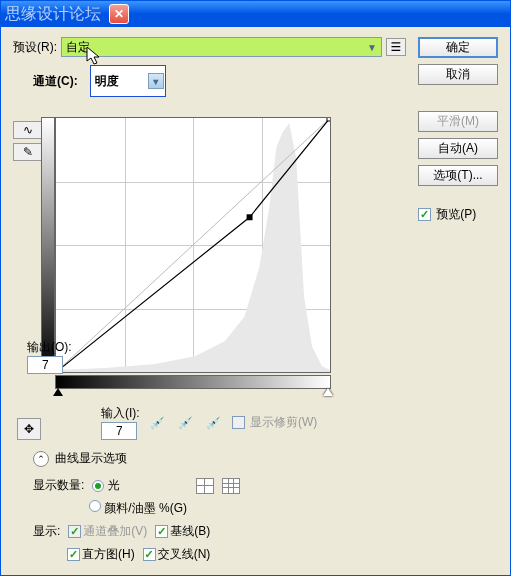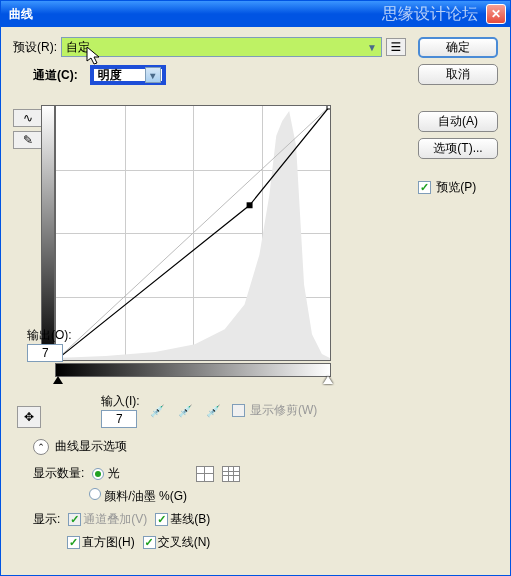--- a/index.html
+++ b/index.html
@@ -9,25 +9,25 @@
 .watermark { font-size: 16px; opacity: 0.7; margin-right: 8px; font-weight: normal; }
 .close-btn { width: 20px; height: 20px; background: linear-gradient(to bottom, #f5a095, #e74c3c); border: 1px solid #fff; border-radius: 3px; color: #fff; display: flex; align-items: center; justify-content: center; font-weight: bold; cursor: pointer; }
 .content { padding: 10px 12px; display: flex; gap: 12px; }
 .left-col { flex: 1; }
 .right-col { width: 80px; display: flex; flex-direction: column; gap: 6px; }
 .row { display: flex; align-items: center; margin-bottom: 8px; gap: 4px; }
 .label { white-space: nowrap; }
 .preset-select { flex: 1; height: 20px; border: 1px solid #7f9db9; background: #bef264; padding: 0 4px; display: flex; align-items: center; justify-content: space-between; }
 .dropdown-arrow { color: #4a6a8a; font-size: 10px; }
 .mini-btn { width: 20px; height: 18px; border: 1px solid #999; background: #f0f0f0; display: inline-flex; align-items: center; justify-content: center; }
-.btn { height: 21px; border: 1px solid #888; background: linear-gradient(#fff, #e8e8e8); border-radius: 5px; cursor: pointer; display: flex; align-items: center; justify-content: center; padding: 0 8px; }
+.btn { height: 21px; border: 1px solid #888; background: linear-gradient(#fff, #e8e8e8); border-radius: 0; cursor: pointer; display: flex; align-items: center; justify-content: center; padding: 0 8px; }
 .btn.primary { border: 2px solid #4a8bd6; }
 .btn.disabled { color: #999; }
 .channel-row { display: flex; align-items: center; gap: 12px; margin-bottom: 20px; padding-left: 20px; font-weight: bold; }
-.channel-select { width: 76px; height: 20px; border: 4px solid #1d4ed8; background: #fff; display: flex; align-items: center; justify-content: space-between; padding: 0 4px; }
+.channel-select { width: 76px; height: 32px; border: 1px solid #1d4ed8; background: #fff; display: flex; align-items: center; justify-content: space-between; padding: 0 4px; }
 .channel-select .dropdown-arrow { background: linear-gradient(#d6e7f7,#a8cef0); width: 16px; height: 16px; display: flex; align-items: center; justify-content: center; border: 1px solid #7f9db9; margin-right: -3px; }
 .curve-area { display: flex; gap: 4px; }
 .curve-tools { width: 24px; display: flex; flex-direction: column; gap: 4px; padding-top: 4px; }
 .tool-btn { width: 30px; height: 18px; border: 1px solid #999; background: #f0f0f0; display: flex; align-items: center; justify-content: center; }
 .curve-box { position: relative; border-radius: 26px; }
 .grid-wrap { display: flex; }
 .vgrad { width: 14px; height: 256px; background: linear-gradient(to top, #000, #fff); border: 1px solid #666; }
 .grid { width: 276px; height: 256px; border: 1px solid #666; background: #fff; position: relative; }
 .grid-line-v { position: absolute; top: 0; bottom: 0; width: 1px; background: #ccc; }
 .grid-line-h { position: absolute; left: 0; right: 0; height: 1px; background: #ccc; }
@@ -54,21 +54,20 @@
 .grid-icon { width: 18px; height: 16px; border: 1px solid #888; display: inline-block; background: #fff; position: relative; }
 .grid-icon.small::before { content: ""; position: absolute; inset: 0; background: linear-gradient(#888,#888) 50% 0/1px 100% no-repeat, linear-gradient(#888,#888) 0 50%/100% 1px no-repeat; }
 .grid-icon.large::before { content: ""; position: absolute; inset: 0; background: linear-gradient(#888,#888) 33% 0/1px 100% no-repeat, linear-gradient(#888,#888) 66% 0/1px 100% no-repeat, linear-gradient(#888,#888) 0 33%/100% 1px no-repeat, linear-gradient(#888,#888) 0 66%/100% 1px no-repeat; }
 .disabled-text { color: #999; }
 .cursor-overlay { position: absolute; left: 84px; top: 44px; pointer-events: none; font-size: 18px; }
 </style>
 </head>
 <body>
 
 <div class="titlebar">
-  <span class="titlebar-text">曲线</span>
   <span class="watermark">思缘设计论坛</span>
   <div class="close-btn">✕</div>
 </div>
 
 <div class="content">
   <div class="left-col">
     <div class="row">
       <span class="label">预设(R):</span>
       <div class="preset-select">
         <span>自定</span>
@@ -167,20 +166,21 @@
         <label><span class="checkbox checked"></span><span>直方图(H)</span></label>
         <label><span class="checkbox checked"></span><span>交叉线(N)</span></label>
       </div>
     </div>
   </div>
 
   <div class="right-col">
     <div class="btn primary">确定</div>
     <div class="btn">取消</div>
     <div style="height:14px"></div>
+    <div class="btn disabled">平滑(M)</div>
     <div class="btn">自动(A)</div>
     <div class="btn">选项(T)...</div>
     <div style="height:8px"></div>
     <label>
       <span class="checkbox checked"></span>
       <span>预览(P)</span>
     </label>
   </div>
 </div>
 

